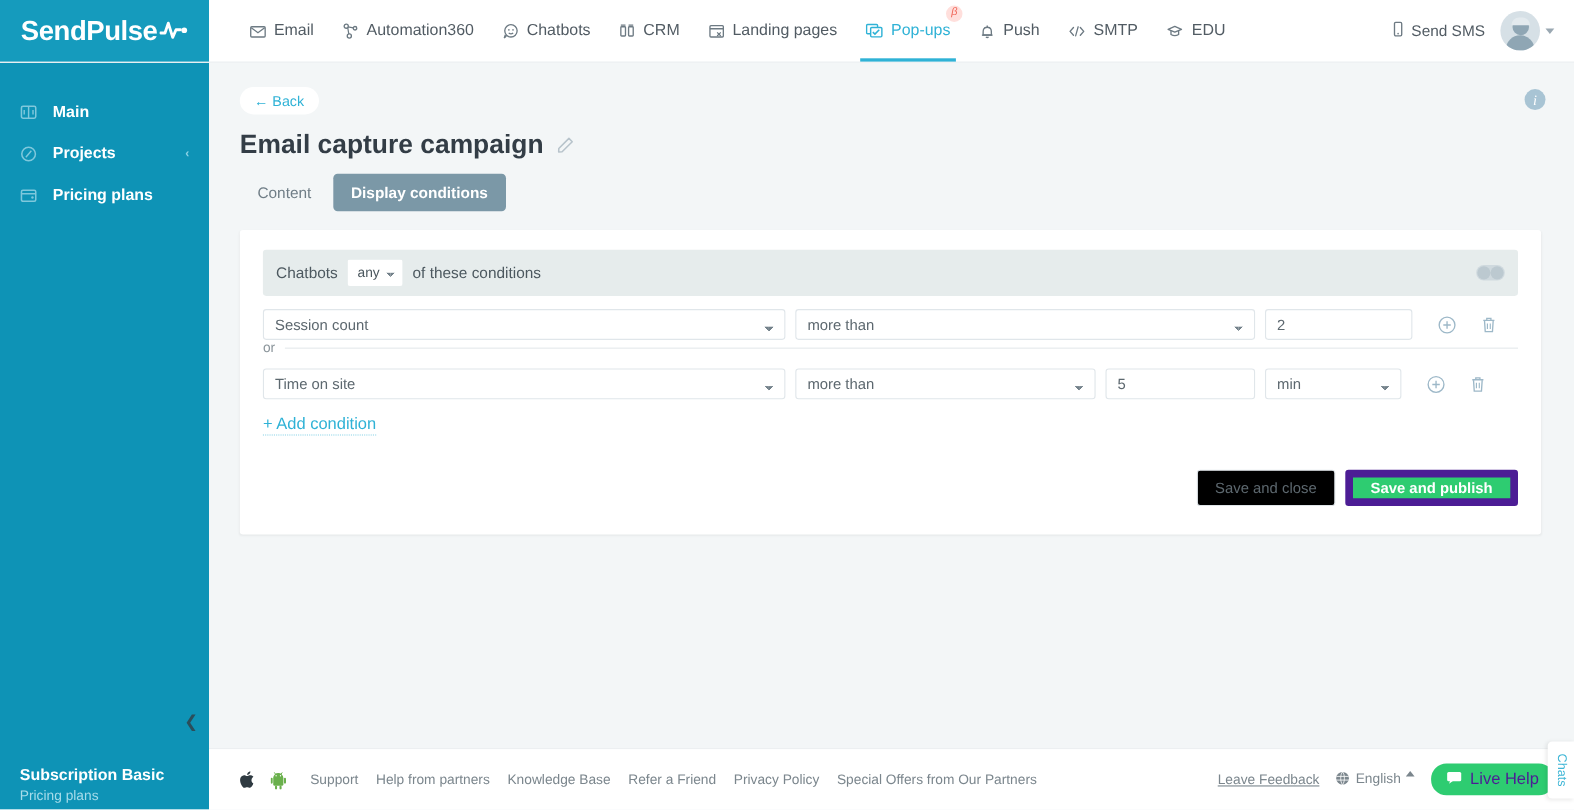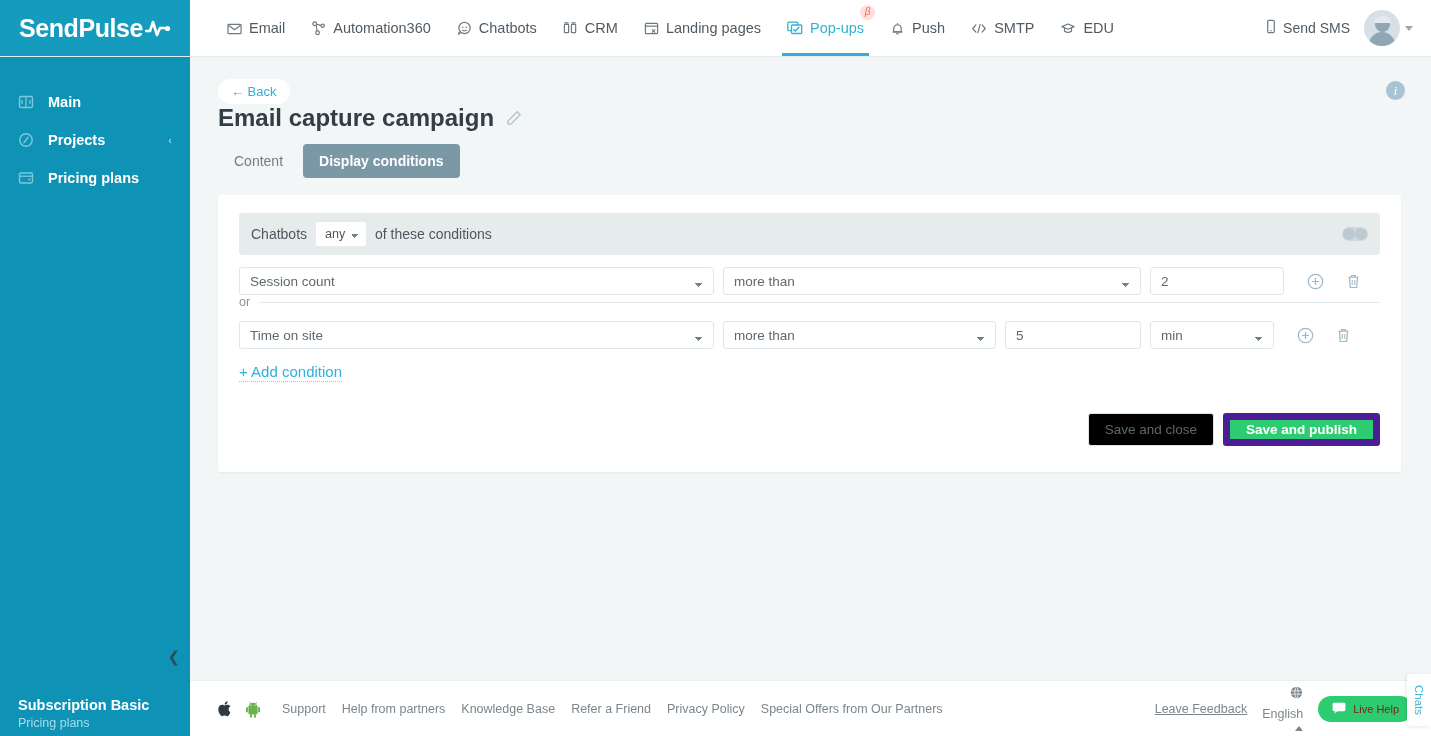--- a/index.html
+++ b/index.html
@@ -113,21 +113,21 @@
     font-size: 13px; cursor: pointer; font-family: inherit;
   }
   .info-icon {
     position: absolute; right: 26px; top: 24px;
     width: 19px; height: 19px; border-radius: 50%;
     background: #a8c4d4; color: #fff; font-size: 13px; font-style: italic;
     font-family: "Liberation Serif", serif;
     display: flex; align-items: center; justify-content: center;
     cursor: pointer;
   }
-  .page-title-row { display: flex; align-items: center; gap: 12px; }
+  .page-title-row { display: flex; align-items: center; gap: 12px; margin-top: 14px; }
   .page-title { font-size: 24px; font-weight: bold; color: #333d46; }
   .pencil { color: #b7c3cb; cursor: pointer; display: flex; }
 
   .tabs { display: flex; align-items: center; gap: 4px; margin-top: 12px; }
   .tab {
     padding: 9px 16px; border-radius: 4px; font-size: 14px;
     color: #6f7d86; cursor: pointer; background: transparent; border: none;
     font-family: inherit;
   }
   .tab.active { background: #7b98a7; color: #ffffff; font-weight: bold; }
@@ -223,27 +223,27 @@
     height: 56px; min-height: 56px; background: #ffffff;
     border-top: 1px solid #eceff1;
     display: flex; align-items: center; padding: 0 18px 0 28px;
   }
   .footer-left { display: flex; align-items: center; gap: 13px; }
   .store-ico { cursor: pointer; display: flex; align-items: center; }
   .footer-links { display: flex; align-items: center; gap: 16px; margin-left: 9px; }
   .footer-link { color: #7b868d; font-size: 12.5px; cursor: pointer; }
   .footer-right { margin-left: auto; display: flex; align-items: center; gap: 15px; }
   .feedback { color: #7b868d; font-size: 12.5px; cursor: pointer; text-decoration: underline; }
-  .lang { display: flex; align-items: flex-end; gap: 5px; color: #7b868d; font-size: 12.5px; cursor: pointer; flex-direction: column; }
+  .lang { display: flex; align-items: flex-start; gap: 5px; color: #7b868d; font-size: 12.5px; cursor: pointer; }
   .caret-up { width: 0; height: 0; border-left: 4px solid transparent;
     border-right: 4px solid transparent; border-bottom: 5px solid #7b868d; }
   .live-help {
     display: flex; align-items: center; gap: 7px;
-    background: #2ecc71; color: #7f1d1d; border-radius: 14px;
-    padding: 6px 14px; font-size: 11px; cursor: pointer;
+    background: #2ecc71; color: #4c1d95; border-radius: 14px;
+    padding: 6px 14px; font-size: 15px; cursor: pointer;
   }
 </style>
 </head>
 <body>
 
 <div class="app">
 
   <div class="topbar">
     <div class="brand">
       <div class="brand-text">

